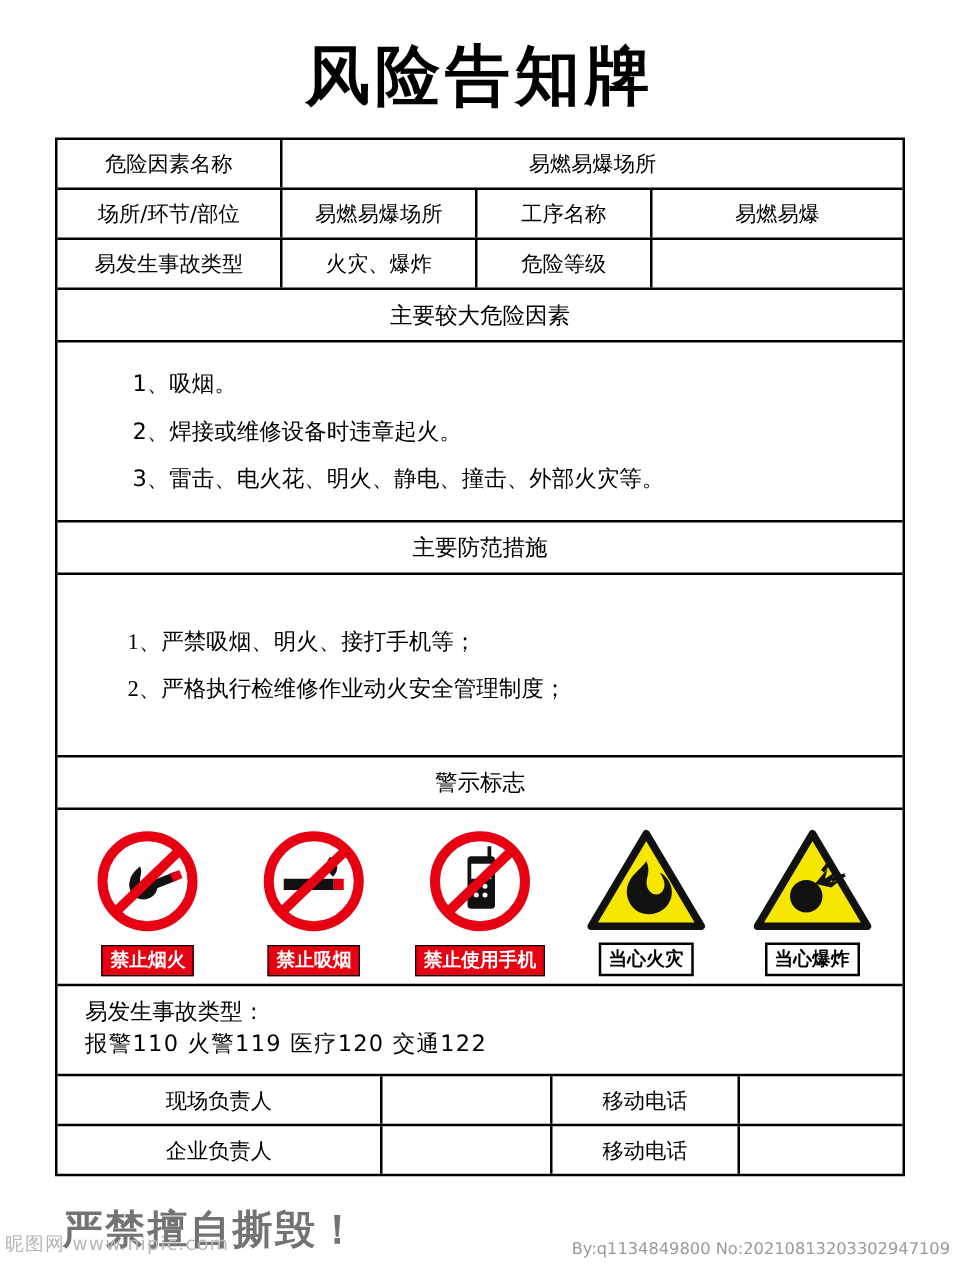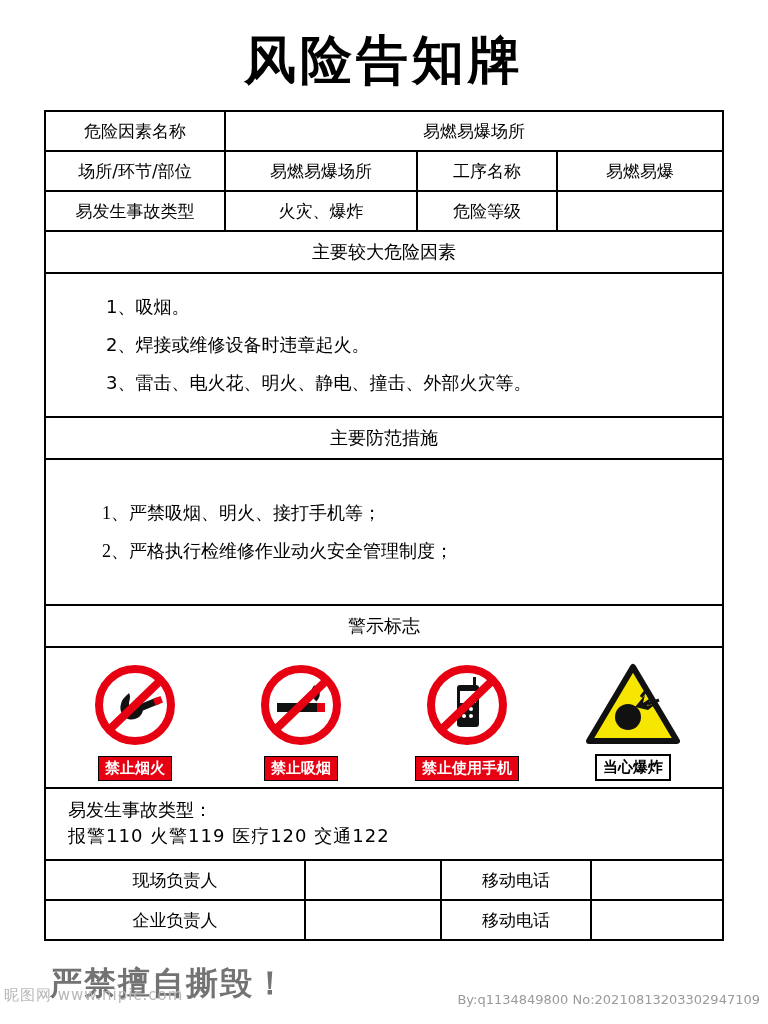--- a/index.html
+++ b/index.html
@@ -52,21 +52,21 @@
     font-size: 17px;
     display: flex;
     align-items: center;
     justify-content: center;
     min-height: 38px;
   }
   .cell:last-child { border-right: none; }
 
   .c-label { width: 180px; }
   .c-wide { flex: 1; }
-  .c-mid { width: 164px; text-align: center; }
+  .c-mid { width: 200px; text-align: center; }
   .c-small { width: 140px; }
 
   .section-head {
     text-align: center;
     font-size: 18px;
     padding: 8px 0;
     border-bottom: 2px solid #000;
   }
   .section-body {
     padding: 14px 0 14px 0;
@@ -239,20 +239,29 @@
             <circle cx="50" cy="46" r="2" fill="#fff"></circle>
             <circle cx="43" cy="53" r="2" fill="#fff"></circle>
             <circle cx="50" cy="53" r="2" fill="#fff"></circle>
             <rect x="52" y="14" width="3" height="9" fill="#111"></rect>
             <line x1="19" y1="68" x2="73" y2="16" stroke="#e60012" stroke-width="8"></line>
           </svg>
         </div>
         <div class="caption cap-red">禁止使用手机</div>
       </div>
 
+      <div class="sign">
+        <div class="glyph">
+          <svg width="96" height="86" viewBox="0 0 96 86">
+            <polygon points="48,6 92,80 4,80" fill="#f7e600" stroke="#111" stroke-width="6" stroke-linejoin="round"></polygon>
+            <path d="M48 28 c5 10 -3 15 2 23 c3 5 10 5 12 -1 c2 -5 -1 -9 -3 -13 c7 4 11 12 9 20 c-3 11 -15 16 -25 12 c-9 -4 -13 -15 -9 -24 c3 -7 10 -11 14 -17 z" fill="#111"></path>
+          </svg>
+        </div>
+        <div class="caption cap-black">当心火灾</div>
+      </div>
 
       <div class="sign">
         <div class="glyph">
           <svg width="96" height="86" viewBox="0 0 96 86">
             <polygon points="48,6 92,80 4,80" fill="#f7e600" stroke="#111" stroke-width="6" stroke-linejoin="round"></polygon>
             <circle cx="43" cy="56" r="13" fill="#111"></circle>
             <path d="M50 46 l10 -12 l-2 8 l9 -6 l-5 9 l10 -3 l-9 7" fill="#111"></path>
             <path d="M56 36 l7 -9 M63 43 l11 -4" stroke="#111" stroke-width="3"></path>
           </svg>
         </div>

